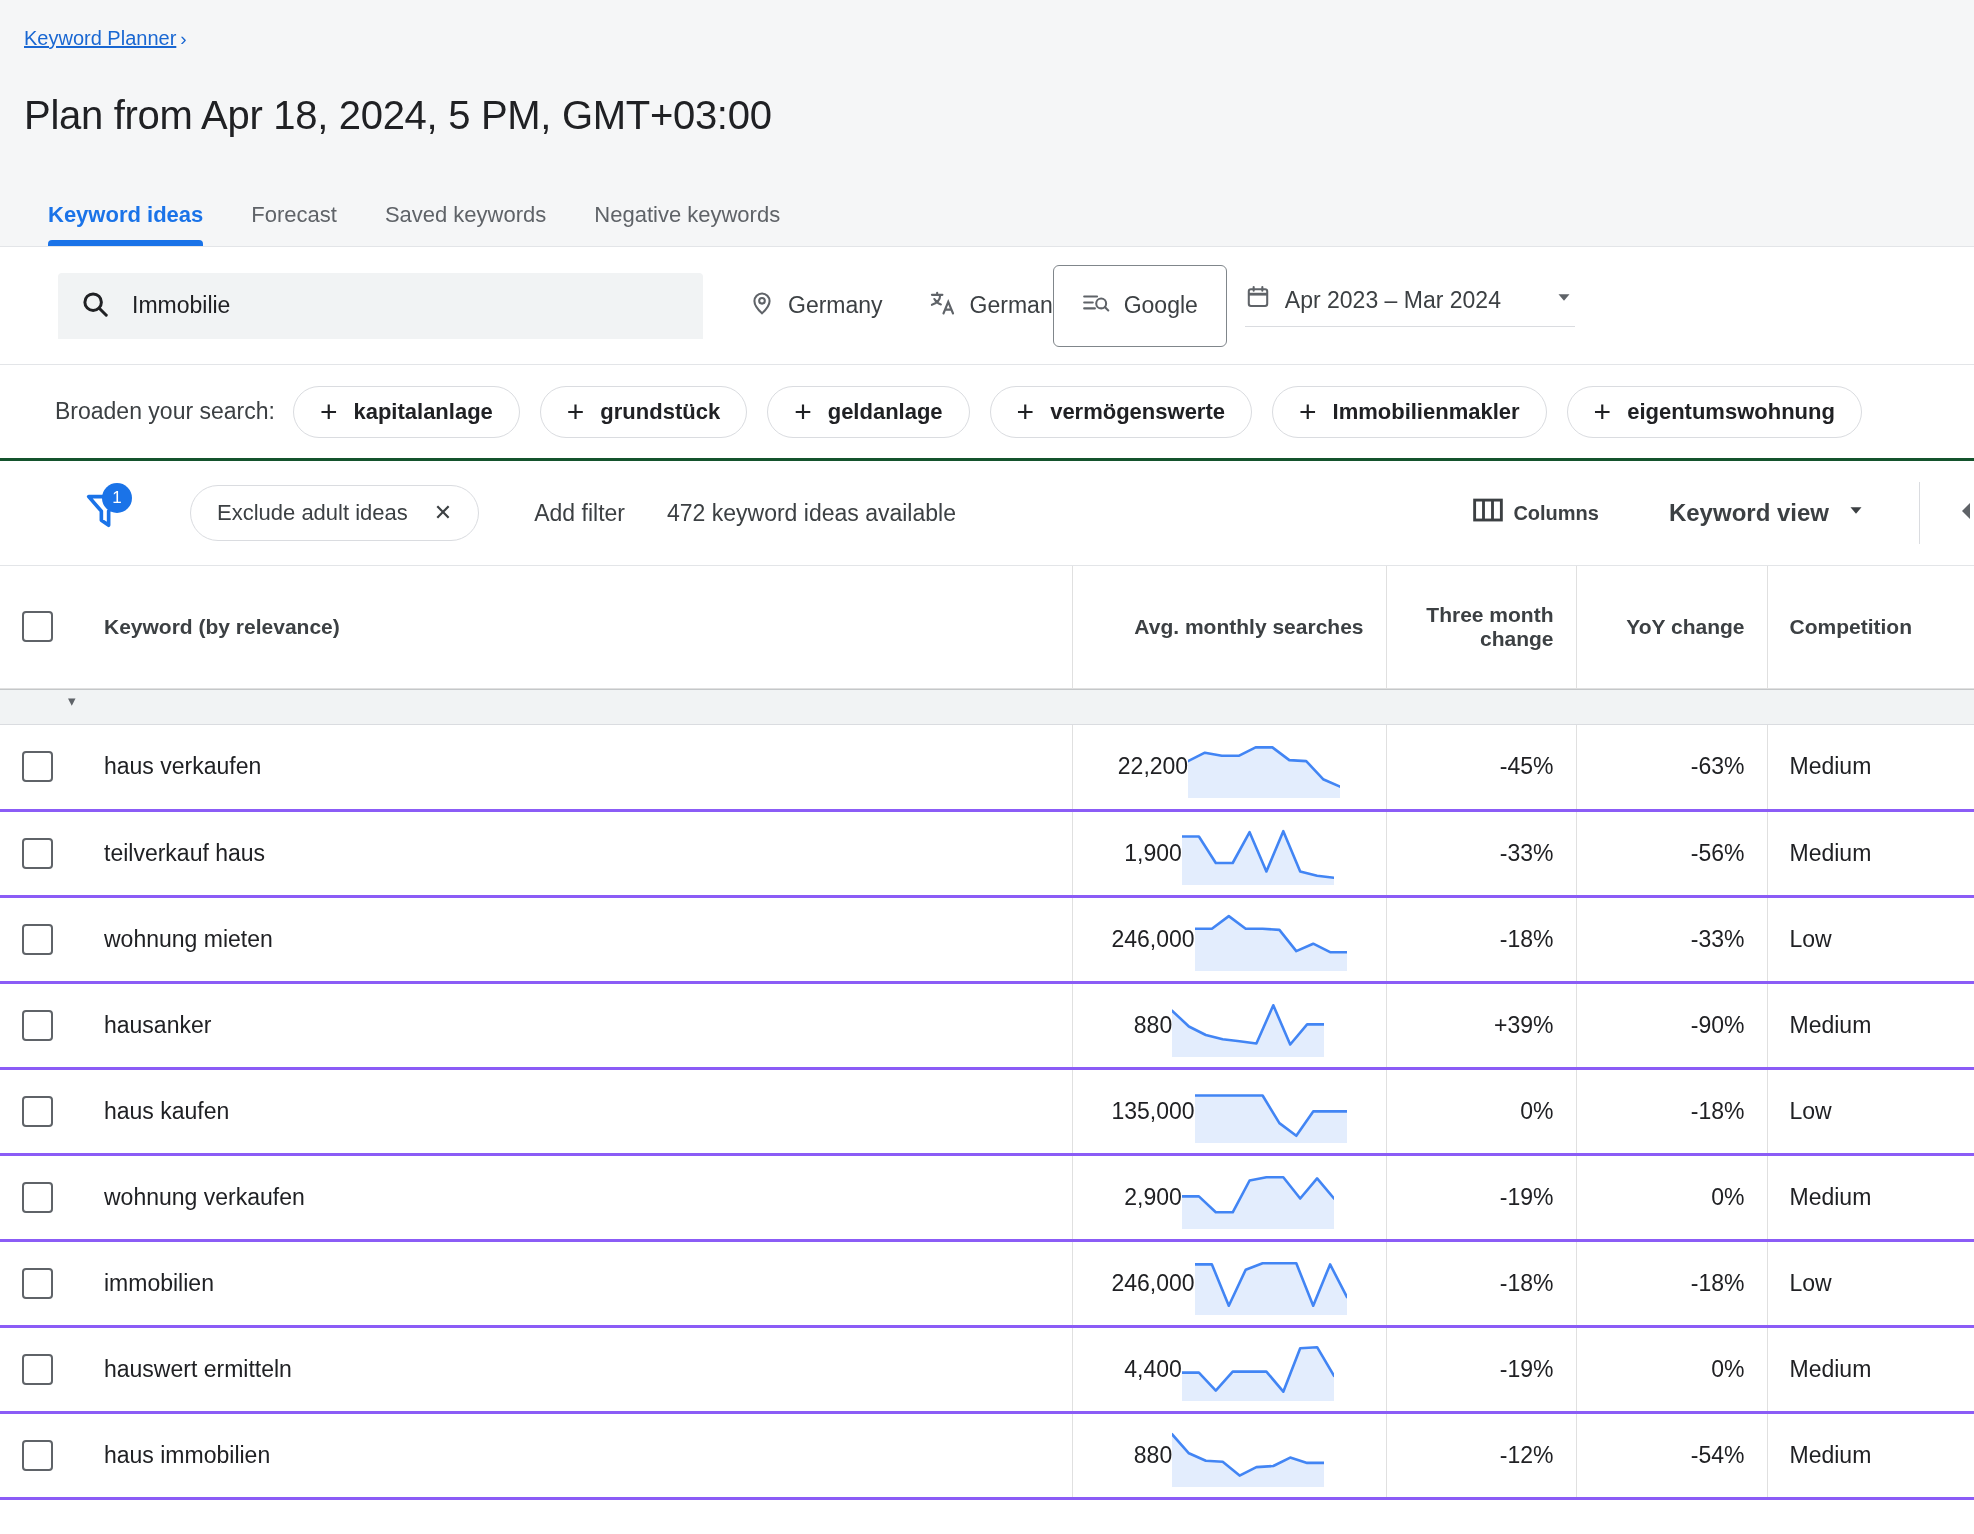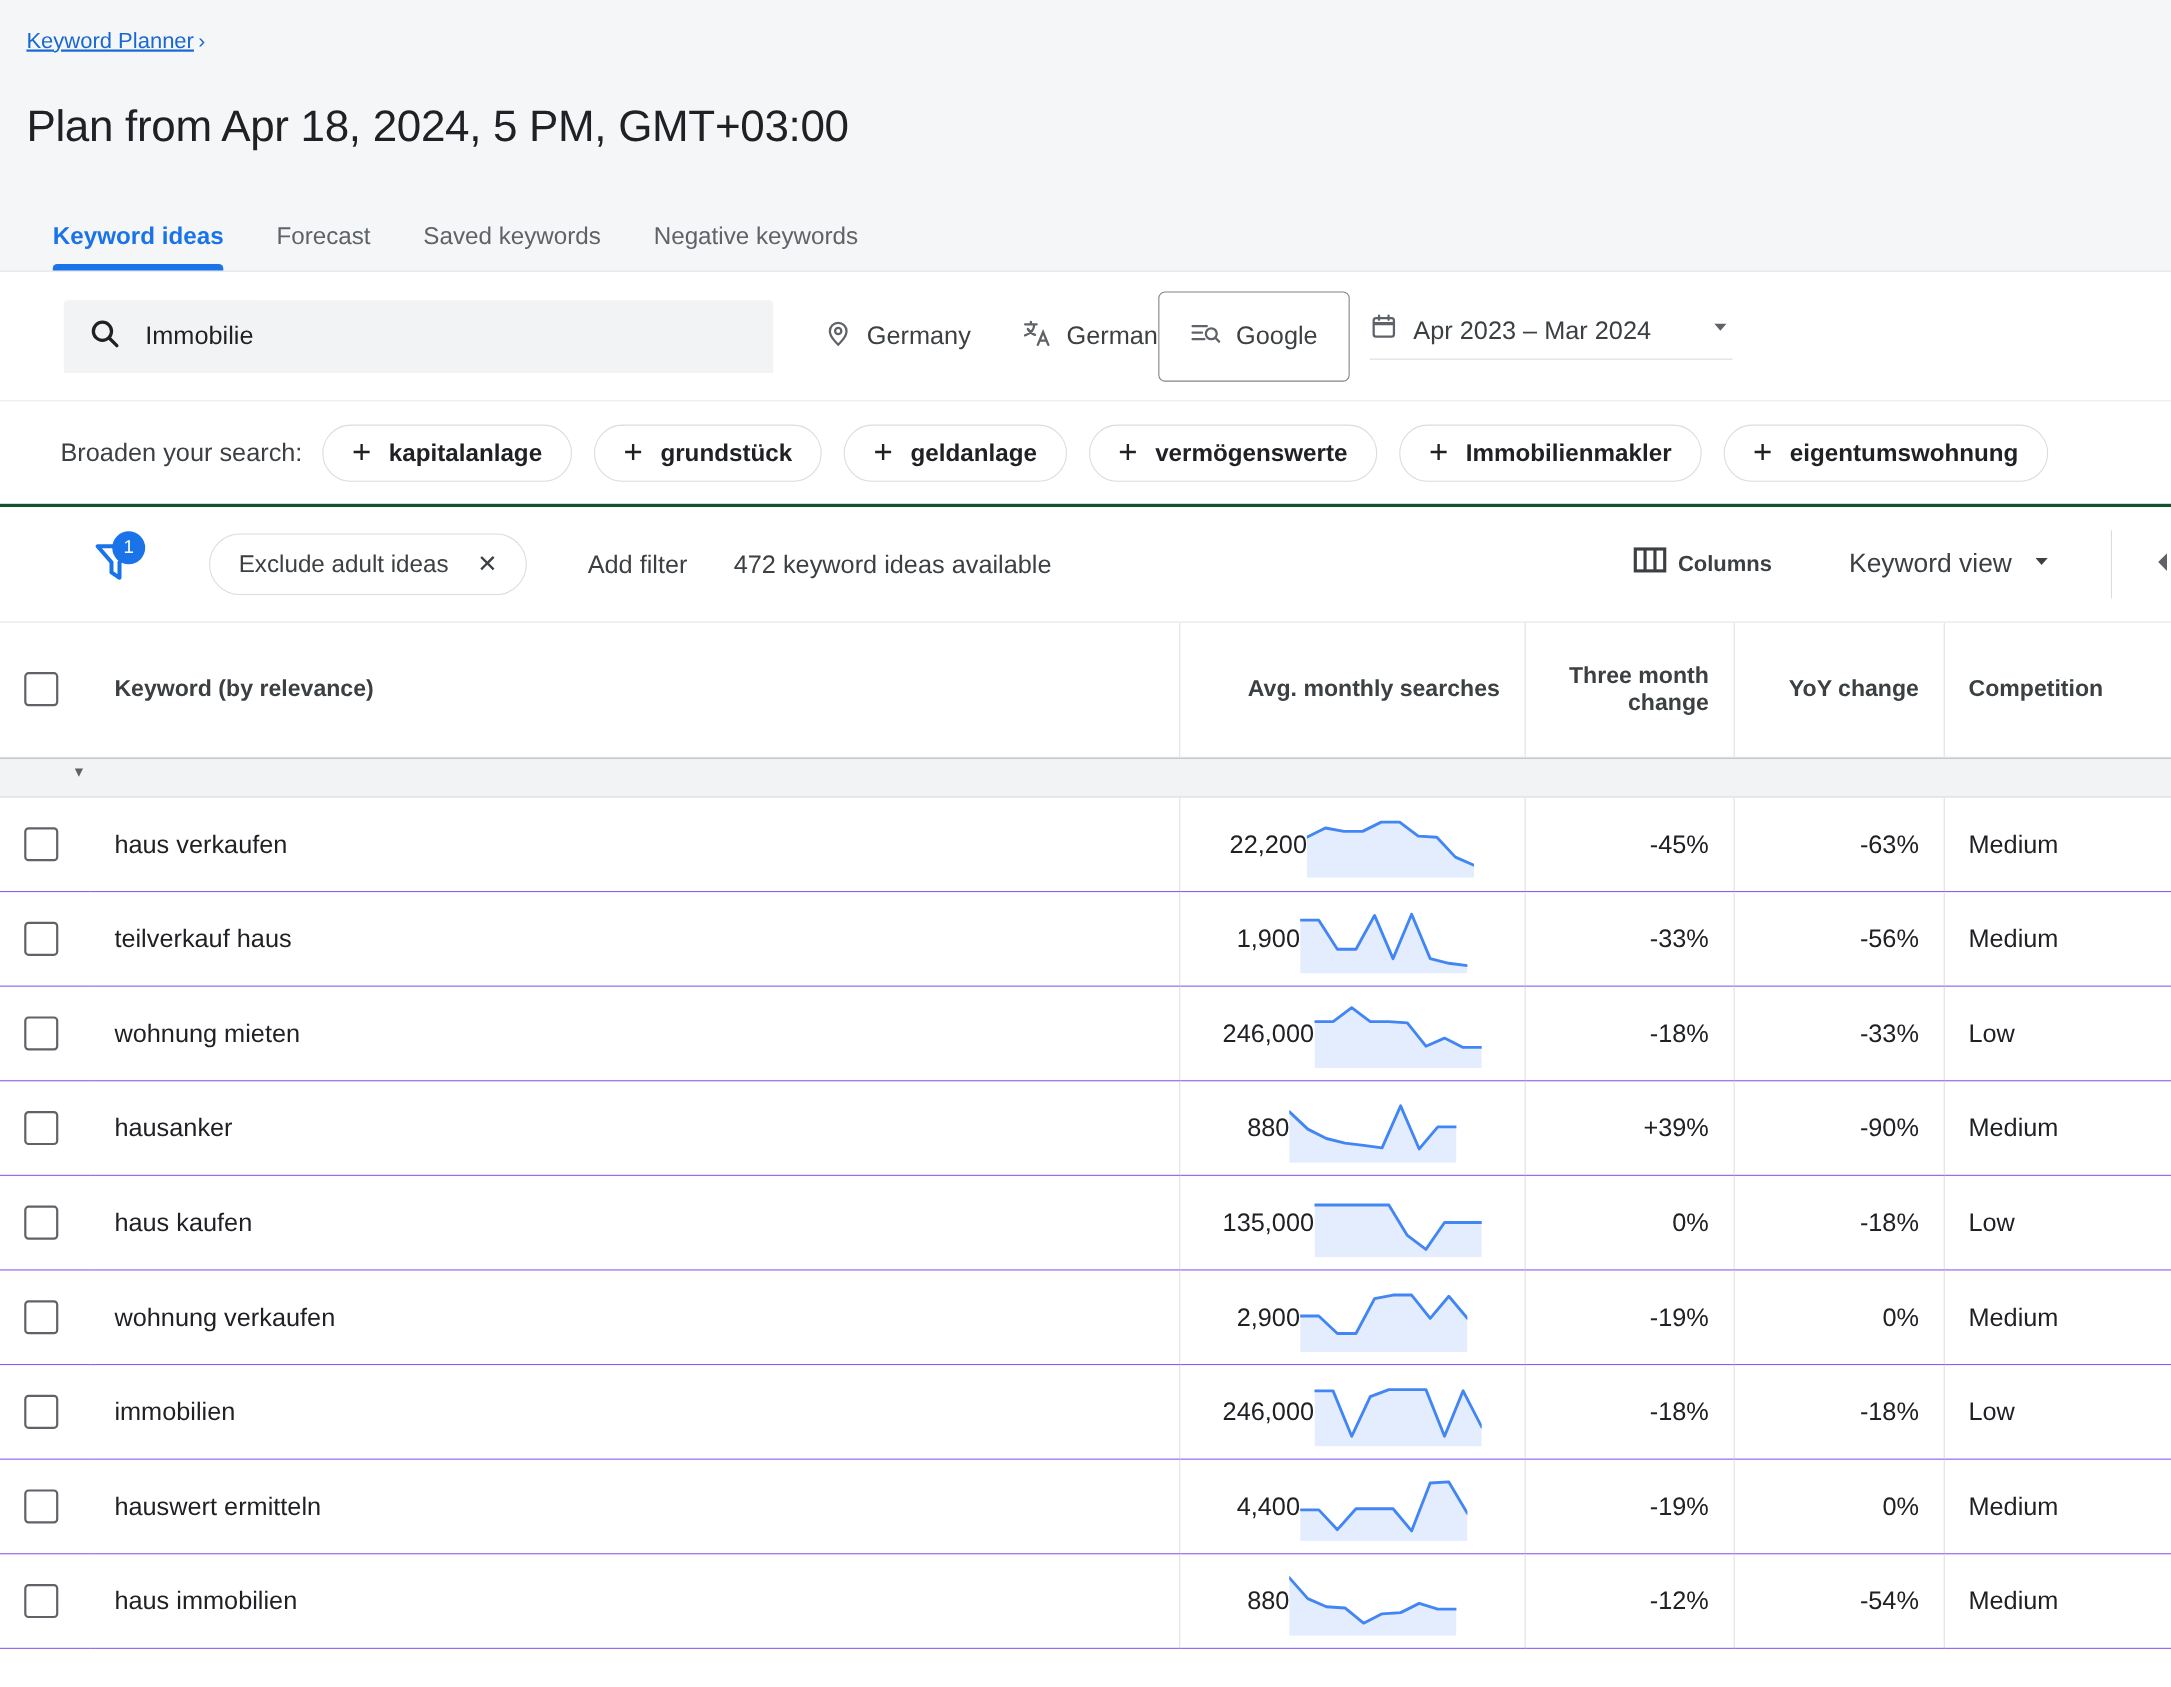--- a/index.html
+++ b/index.html
@@ -234,21 +234,21 @@
     gap: 8px;
     cursor: pointer;
     padding: 0 24px;
   }
   .columns-btn span { font-size: 20px; font-weight: 700; color: #3c4043; }
   .keyword-view {
     display: flex;
     align-items: center;
     gap: 16px;
     font-size: 24px;
-    font-weight: 400;
+    font-weight: 700;
     color: #3c4043;
     margin-left: 46px;
     cursor: pointer;
     white-space: nowrap;
   }
   .vdivider {
     width: 1px;
     height: 62px;
     background: #dadce0;
     margin-left: 52px;
@@ -294,21 +294,21 @@
   .scroll-strip .ghost {
     position: absolute;
     left: 68px; top: 2px;
     width: 16px; height: 22px;
     color: #5f6368;
     font-size: 15px;
     overflow: hidden;
   }
 
   .table tbody td {
-    border-bottom: 1px solid #8b5cf6;
+    border-bottom: 3px solid #8b5cf6;
     height: 86px;
     vertical-align: middle;
     font-size: 23px;
     color: #202124;
     padding: 0 22px;
   }
   td.c-check { padding-left: 26px; }
   td.c-kw    { padding-left: 14px; }
   td.c-avg   { border-left: 1px solid #e0e0e0; padding: 0 14px 0 22px; }
   td.c-num   { border-left: 1px solid #e0e0e0; text-align: right; }

